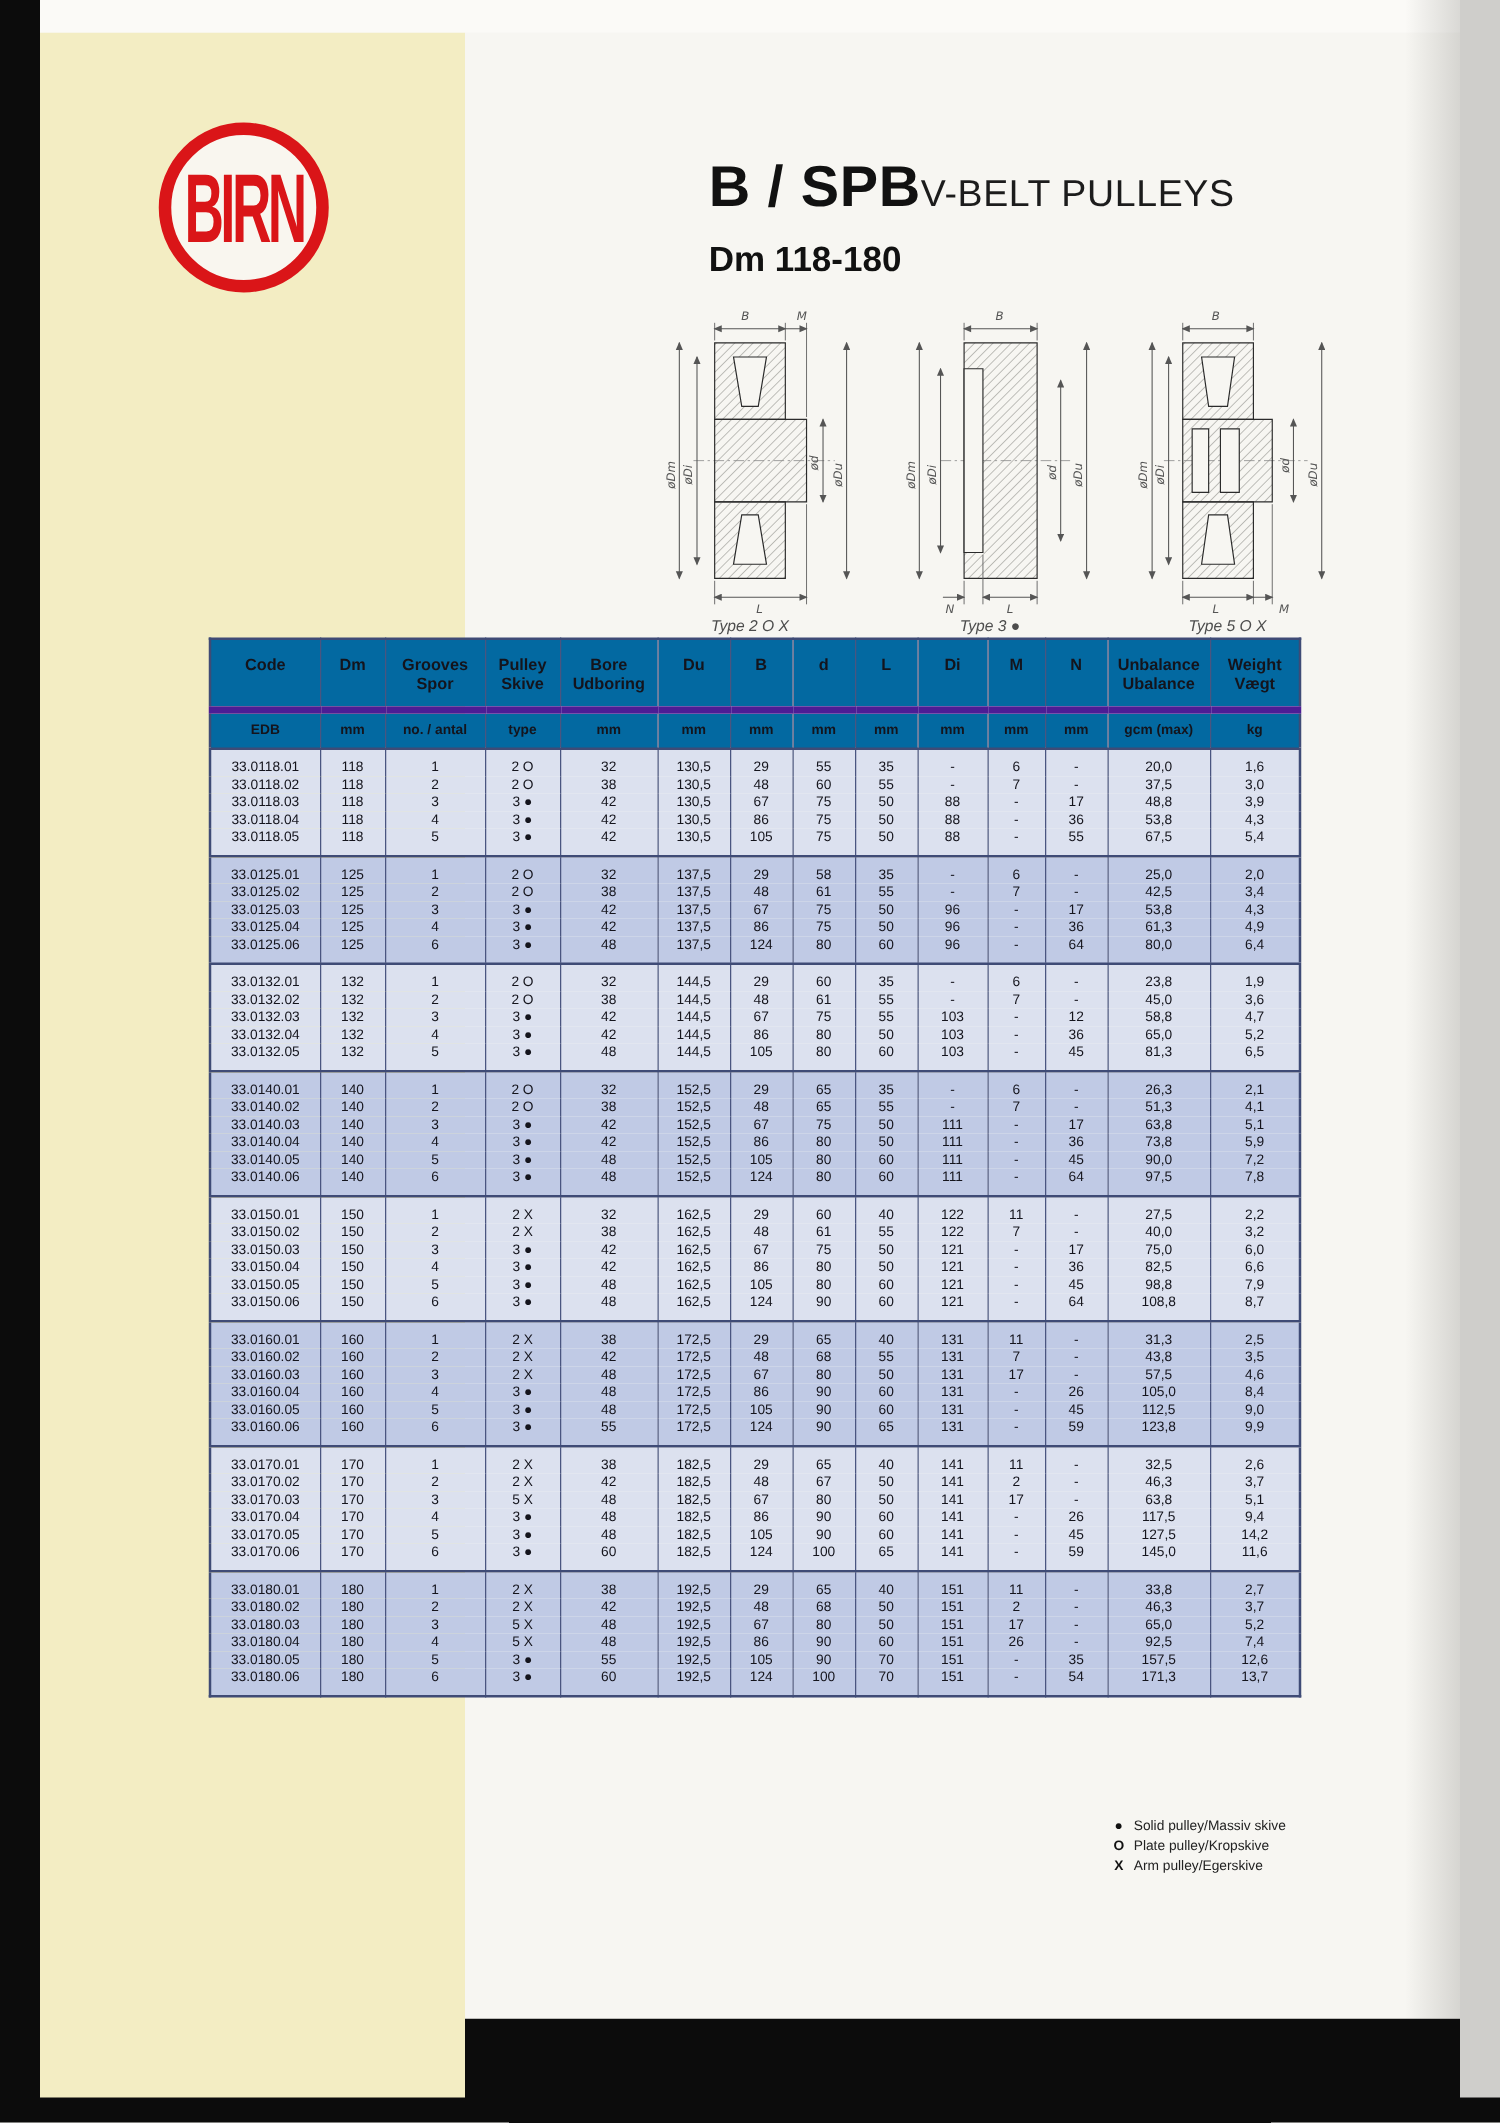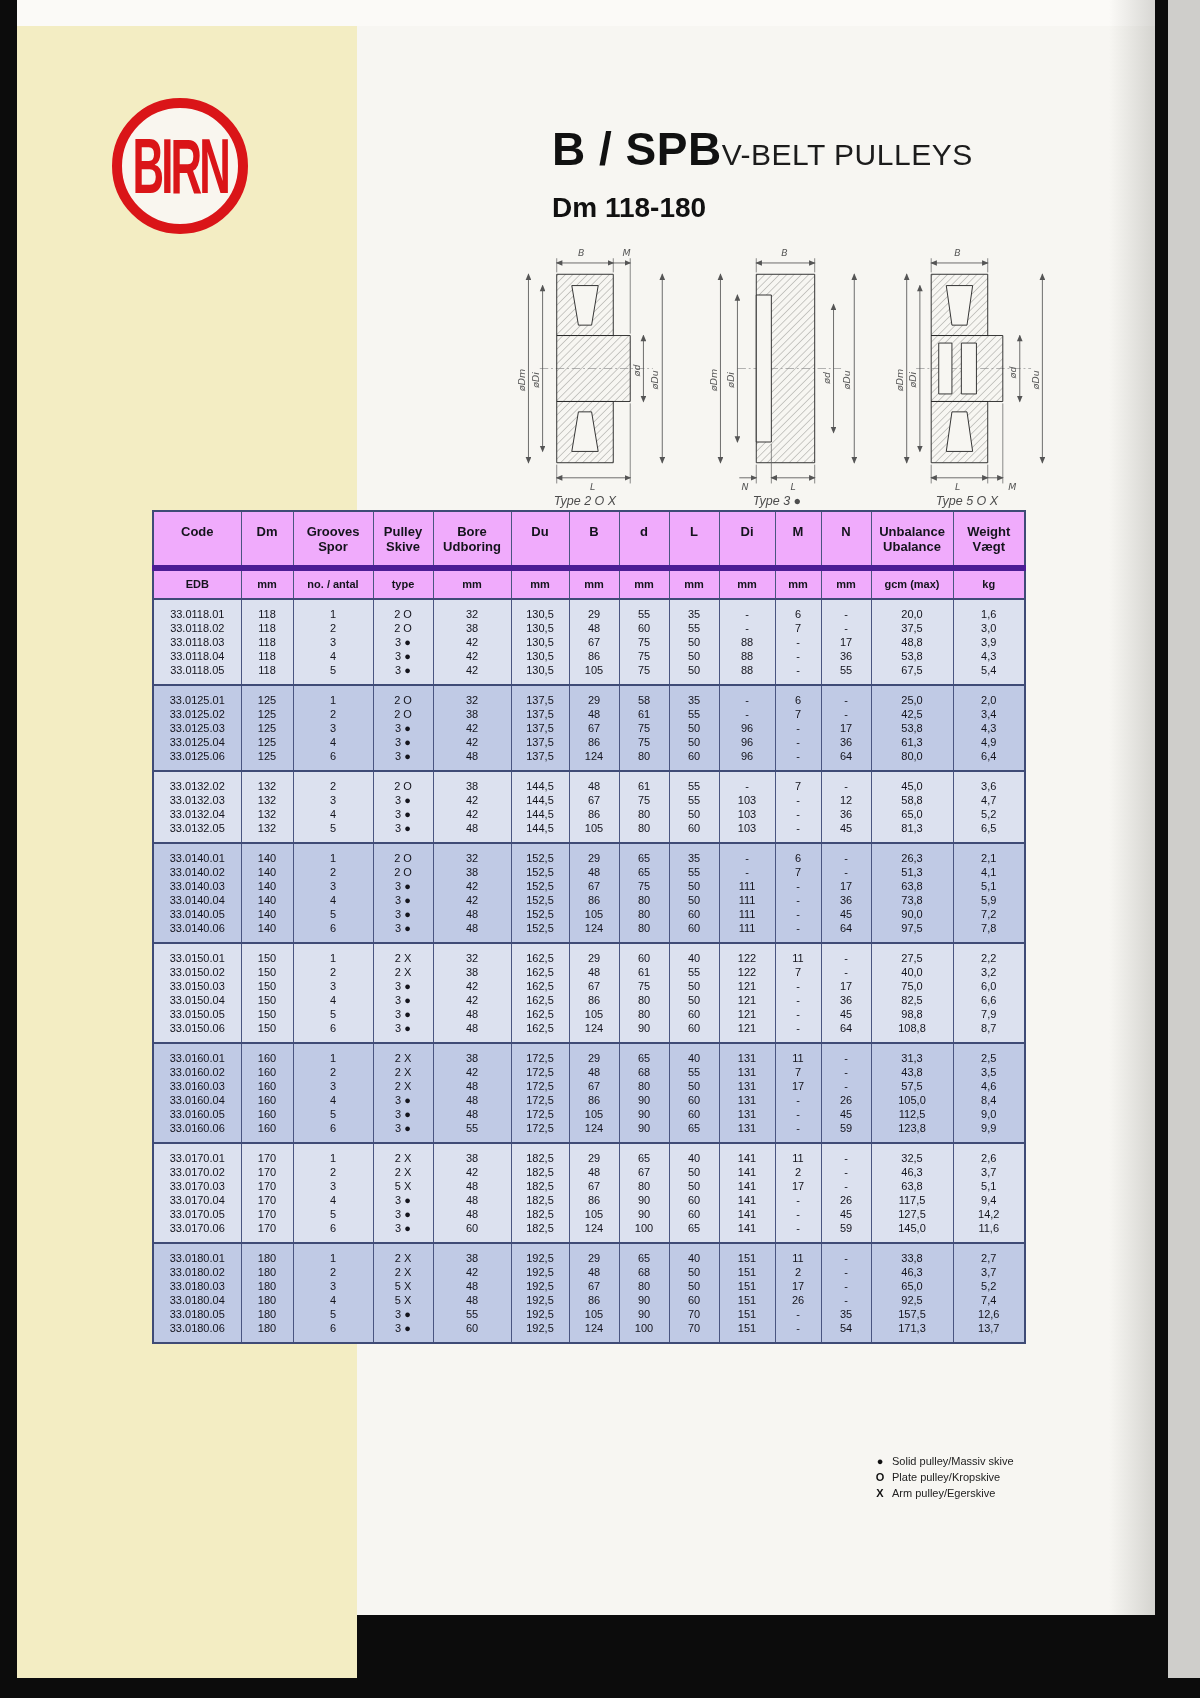--- a/index.html
+++ b/index.html
@@ -2,21 +2,21 @@
 <html><head>
 <meta charset="utf-8">
 <style>
   html,body{margin:0;padding:0;}
   body{
     width:1200px;height:1698px;position:relative;overflow:hidden;
     background:#0c0c0c;
     font-family:"Liberation Sans", sans-serif;
   }
   .page{
-    position:absolute;left:17px;top:0;width:1138px;height:1615px;
+    position:absolute;left:32px;top:0;width:1138px;height:1615px;
     background:#f7f6f2;
   }
   .right-edge{
     position:absolute;left:1168px;top:0;width:32px;height:1678px;
     background:#cfcecb;
   }
   .page-shade{
     position:absolute;right:0;top:0;width:46px;height:100%;
     background:linear-gradient(to right, rgba(90,90,85,0), rgba(90,90,85,0.22));
     pointer-events:none;
@@ -54,21 +54,21 @@
   }
   
   .tbl-wrap{position:absolute;left:135px;top:510px;}
   table{
     border-collapse:collapse;table-layout:fixed;width:872px;
     border:2px solid #3f4b76;color:#14141c;
   }
   th,td{border-left:1px solid #4a5580;text-align:center;padding:0;overflow:hidden;}
   th:first-child,td:first-child{border-left:none;}
   thead th{
-    background:#f0abfc;font-weight:bold;font-size:13px;line-height:1.18;
+    background:#0369a1;font-weight:bold;font-size:13px;line-height:1.18;
     padding:12px 0 10px;vertical-align:top;
   }
   thead tr.units th{
     font-size:11px;padding:7px 0;border-top:6px solid #4c1d95;vertical-align:middle;
   }
   tbody{border-top:2px solid #3f4b76;}
   tbody td{font-size:11px;height:14px;line-height:14px;}
   tbody tr:first-child td{padding-top:7px;}
   tbody tr:last-child td{padding-bottom:7px;}
   .g-light td{background:#dce1ef;}
@@ -454,20 +454,36 @@
             <td>60</td>
             <td>96</td>
             <td>-</td>
             <td>64</td>
             <td>80,0</td>
             <td>6,4</td>
           </tr>
         </tbody>
         <tbody class="g-light">
           <tr>
+            <td>33.0132.01</td>
+            <td>132</td>
+            <td>1</td>
+            <td>2 O</td>
+            <td>32</td>
+            <td>144,5</td>
+            <td>29</td>
+            <td>60</td>
+            <td>35</td>
+            <td>-</td>
+            <td>6</td>
+            <td>-</td>
+            <td>23,8</td>
+            <td>1,9</td>
+          </tr>
+          <tr>
             <td>33.0132.02</td>
             <td>132</td>
             <td>2</td>
             <td>2 O</td>
             <td>38</td>
             <td>144,5</td>
             <td>48</td>
             <td>61</td>
             <td>55</td>
             <td>-</td>

